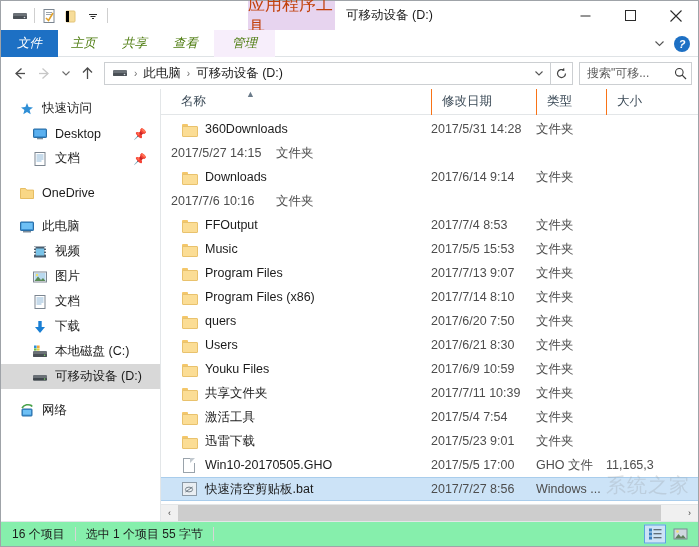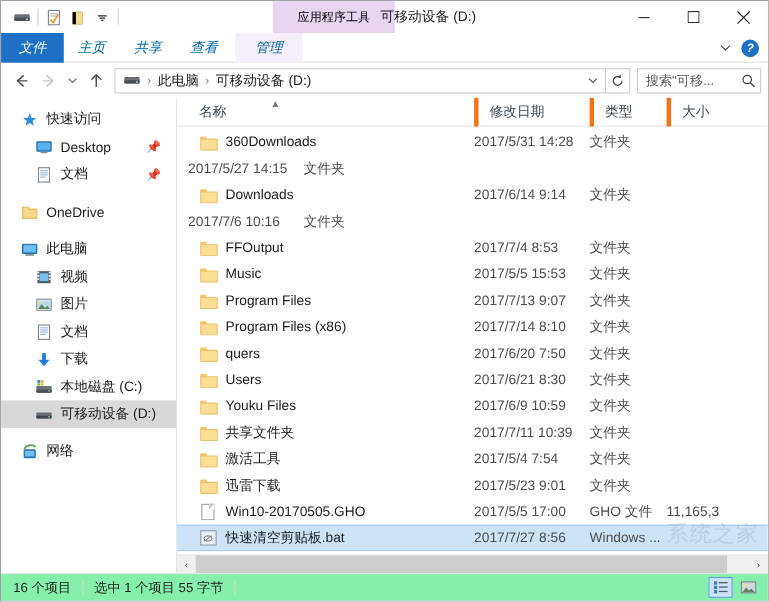--- a/index.html
+++ b/index.html
@@ -27,24 +27,24 @@
     position: relative;
   }
   .qat { display: flex; align-items: center; padding-left: 8px; height: 100%; gap: 0px; }
   .qat-ico {
     width: 22px; height: 22px;
     display: flex; align-items: center; justify-content: center;
   }
   .qat-sep { width: 1px; height: 15px; background: #cfcfcf; margin: 0 3px; }
   .ctx-tab-title {
     position: absolute; left: 247px; top: 0;
-    width: 111px; height: 29px;
+    width: 87px; height: 29px;
     background: #e7d4ef;
     display: flex; align-items: center; justify-content: center;
-    font-size: 11px; color: #000000;
+    font-size: 17px; color: #c2410c;
   }
   .win-title {
     position: absolute; left: 345px; top: 0; height: 29px;
     display: flex; align-items: center;
     font-size: 12.5px; color: #1a1a1a;
   }
   .win-btns {
     position: absolute; right: 0; top: 0; height: 29px;
     display: flex;
   }
@@ -59,21 +59,21 @@
     height: 27px; min-height: 27px;
     display: flex; align-items: stretch;
     background: #ffffff;
     position: relative;
     border-bottom: 1px solid #dfe3e6;
     font-style: italic;
   }
   .tab {
     display: flex; align-items: center; justify-content: center;
     padding: 0 13px;
-    font-size: 12.5px; color: #0369a1;
+    font-size: 12.5px; color: #4d7c0f;
     height: 27px;
     white-space: nowrap;
   }
   .tab.file { background: #1d70c4; color: #ffffff; padding: 0 16px; }
   .tab.ctx { background: #f7eefb; padding: 0 18px; }
   .tab-gap { width: 3px; }
   .ribbon-right {
     position: absolute; right: 4px; top: 0; height: 27px;
     display: flex; align-items: center; gap: 6px;
   }
@@ -182,21 +182,21 @@
     display: flex; align-items: center;
     border-bottom: 1px solid #e3e6e8;
     position: relative;
     padding-left: 10px;
   }
   .col {
     font-size: 12.5px; color: #3b4a57;
     height: 26px; display: flex; align-items: center;
     position: relative; padding-left: 10px;
   }
-  .col + .col { border-left: 4px solid #f97316; }
+  .col + .col { border-left: 1px solid #f97316; }
   .col-name  { width: 260px; padding-left: 10px; }
   .col-date  { width: 105px; }
   .col-type  { width: 70px; }
   .col-size  { width: 80px; }
   .sort-arrow {
     position: absolute; left: 75px; top: 0px;
     font-size: 9px; color: #6b7b8a;
   }
   .rows { flex: 1; overflow: hidden; position: relative; padding-top: 2px; }
   .row {

